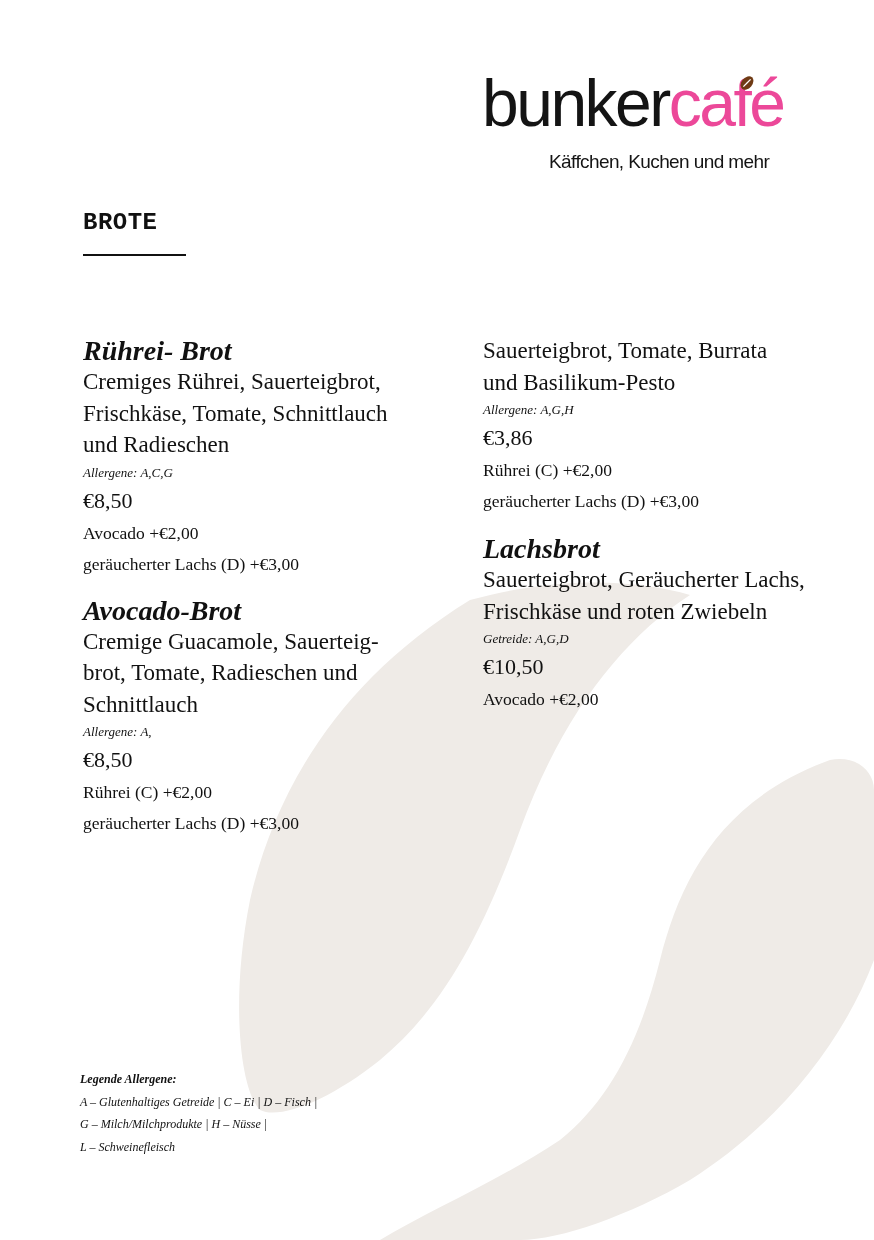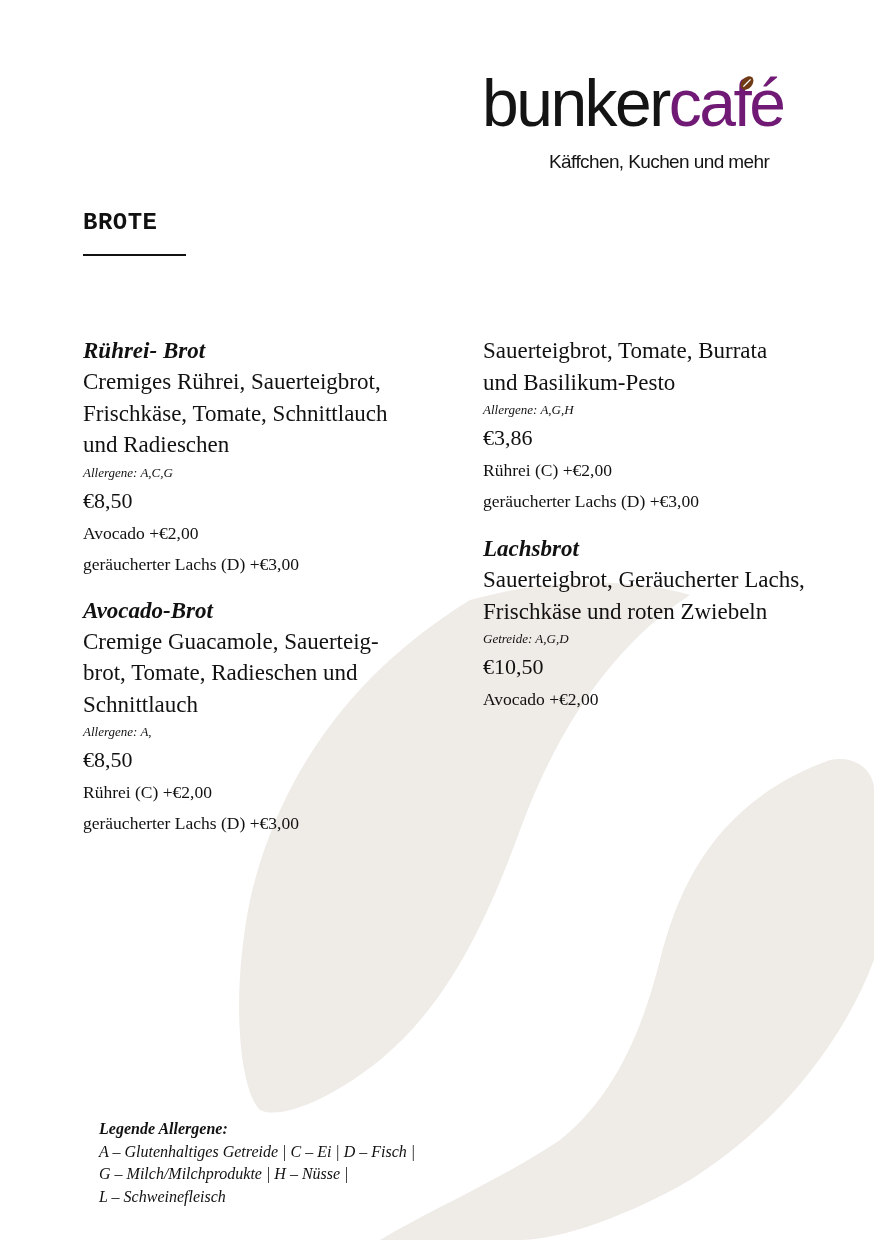--- a/index.html
+++ b/index.html
@@ -1,35 +1,35 @@
 <!DOCTYPE html>
 <html><head>
 <meta charset="utf-8">
 <style>
   html, body { margin: 0; padding: 0; background: #ffffff; }
   body { width: 874px; height: 1240px; position: relative; overflow: hidden; font-family: "Liberation Serif", "DejaVu Serif", serif; color: #111; }
   .bg-bean { position: absolute; left: 0; top: 0; width: 874px; height: 1240px; z-index: 0; }
   .logo { position: absolute; left: 482px; top: 70px; width: 300px; z-index: 2; }
   .logo-word { font-family: "Liberation Sans", "DejaVu Sans", sans-serif; font-size: 66px; font-weight: 400; letter-spacing: -2.5px; line-height: 66px; white-space: nowrap; }
   .logo-black { color: #141414; }
-  .logo-brown { color: #701a75; }
+  .logo-brown { color: #ec4899; }
   .logo-bean { position: absolute; left: 256px; top: 4px; width: 18px; height: 18px; }
   .logo-tagline { position: absolute; left: 67px; top: 81px; font-family: "Liberation Sans", "DejaVu Sans", sans-serif; font-size: 19px; color: #141414; letter-spacing: -0.6px; white-space: nowrap; }
   .section-title { position: absolute; left: 83px; top: 209px; font-family: Liberation Mono, monospace; font-weight: 700; font-size: 24px; letter-spacing: 0.5px; z-index: 2; }
   .section-rule { position: absolute; left: 83px; top: 254px; width: 103px; height: 2px; background: #111; z-index: 2; }
   .col { position: absolute; z-index: 2; }
   .col-left { left: 83px; top: 336px; width: 360px; }
   .col-right { left: 483px; top: 335px; width: 380px; }
   .item { margin-bottom: 20px; }
-  .item-name { font-style: italic; font-weight: 700; font-size: 23px; line-height: 30px; }
+  .item-name { font-style: italic; font-weight: 700; font-size: 28px; line-height: 30px; }
   .item-desc { font-size: 23px; line-height: 31.5px; }
   .item-allergens { font-style: italic; font-size: 13px; line-height: 22px; margin-top: 1px; }
   .item-price { font-size: 22px; line-height: 34px; }
   .item-extra { font-size: 17.5px; line-height: 31px; }
-  .legend { position: absolute; left: 80px; top: 1118px; z-index: 2; font-style: italic; font-size: 16px; line-height: 22.5px; margin-left: 19px; }
+  .legend { position: absolute; left: 80px; top: 1068px; z-index: 2; font-style: italic; font-size: 12px; line-height: 22.5px; }
   .legend-title { font-weight: 700; }
 </style>
 </head>
 <body>
 
 <svg class="bg-bean" viewBox="0 0 874 1240" xmlns="http://www.w3.org/2000/svg">
   <path fill="#efebe7" d="M470,600 C560,575 640,580 690,595 C620,640 560,720 520,830 C480,940 440,1010 380,1060 C330,1100 280,1120 260,1110 C240,1090 230,1000 250,900 C275,790 340,680 470,600 Z"></path>
   <path fill="#efebe7" d="M830,760 C855,755 874,770 874,790 L874,960 C840,1050 770,1130 690,1180 C630,1215 560,1240 520,1240 L380,1240 C430,1210 500,1180 560,1140 C610,1100 640,1040 660,960 C680,880 720,800 830,760 Z"></path>
 </svg>
 

